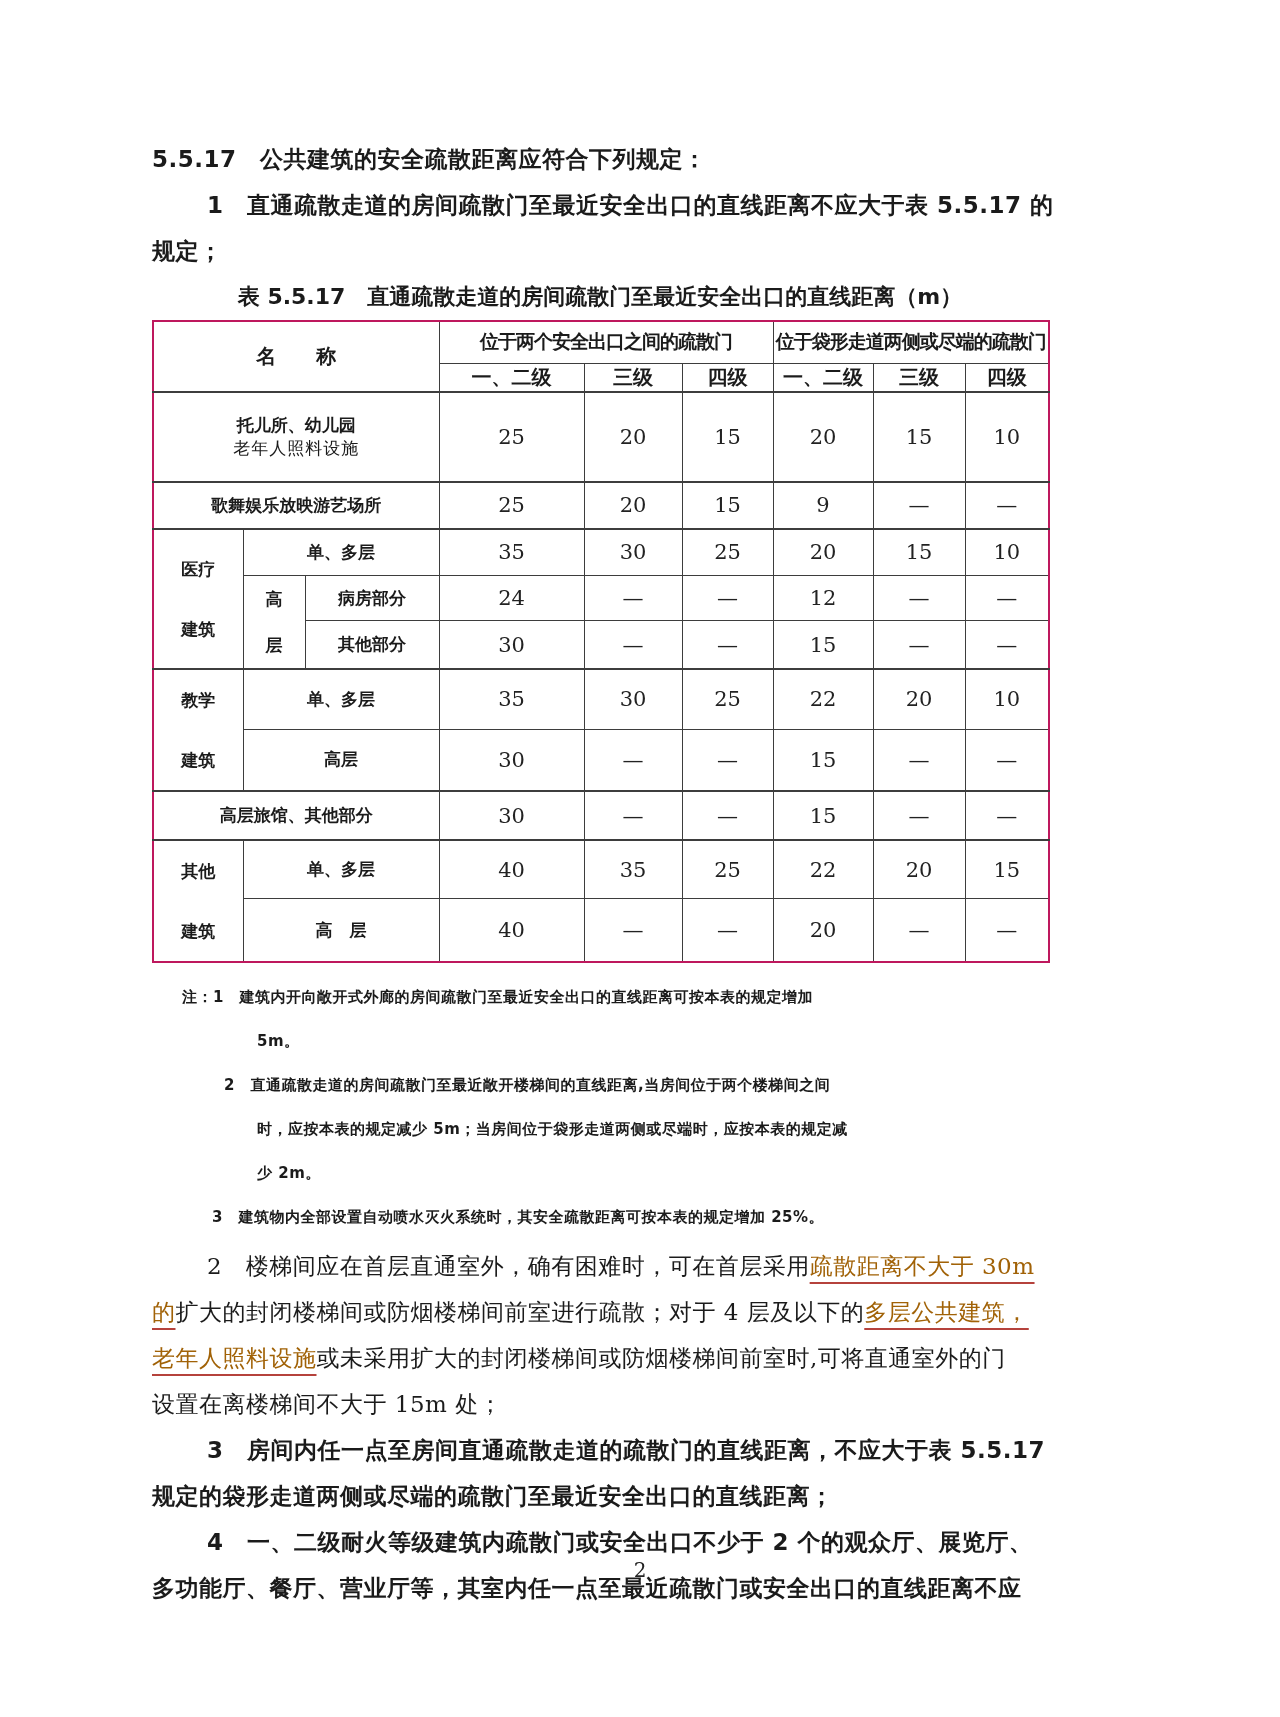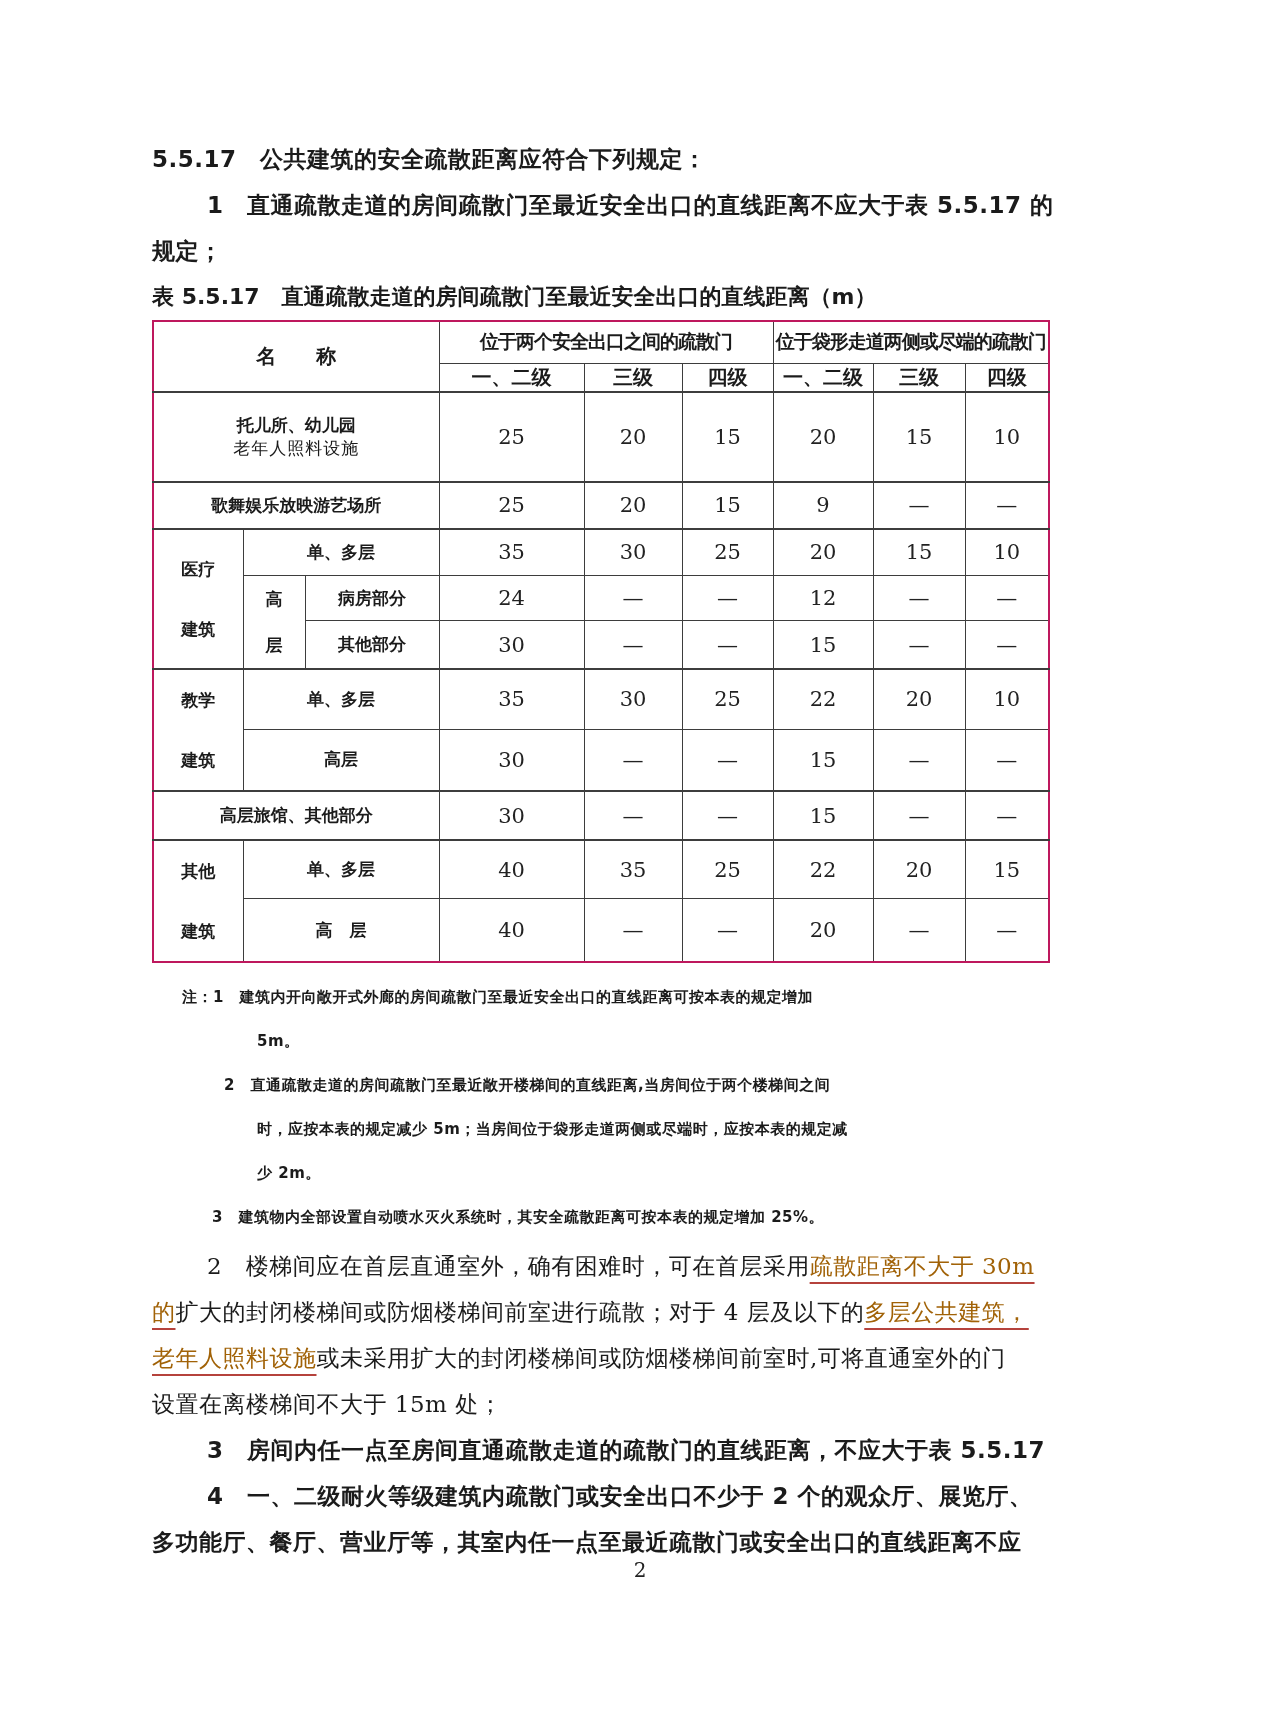--- a/index.html
+++ b/index.html
@@ -19,21 +19,21 @@
   .line  { font-size:23px; line-height:46px; letter-spacing:0.5px; white-space:nowrap; }
   .indent1 { padding-left:55px; }
   .red {
     color:#a16207;
     text-decoration:underline;
     text-decoration-color:#b5423c;
     text-decoration-thickness:2px;
     text-underline-offset:8px;
   }
   
-  .tbl-title { font-size:22px; line-height:34px; font-weight:700; text-align:left; width:896px; margin:6px 0 6px 0; white-space:nowrap; }
+  .tbl-title { font-size:22px; line-height:34px; font-weight:700; text-align:center; width:896px; margin:6px 0 6px 0; white-space:nowrap; }
   table.main { border-collapse:collapse; table-layout:fixed; width:896px; border:2px solid #be185d; }
   table.main td { border:1px solid #3d3d3d; text-align:center; vertical-align:middle; padding:0; }
   tr.sep, tr.sep td { border-bottom:2px solid #3d3d3d; }
   .hdr { font-size:20px; font-weight:700; white-space:nowrap; }
   .hdr-group { font-size:19px; letter-spacing:-1px; }
   .namecell { font-size:17px; font-weight:700; white-space:nowrap; }
   .namecell-light { font-weight:400; letter-spacing:1px; }
   .grouplabel div { line-height:46px; }
   .grouplabel.tall div { line-height:60px; }
   .val { font-family:"DejaVu Serif","Liberation Serif",serif; font-size:21px; color:#222; }
@@ -223,20 +223,21 @@
 
   <div>
     <div class="line song indent1"><span>2　楼梯间应在首层直通室外，确有困难时，可在首层采用</span><span class="red">疏散距离不大于 30m</span></div>
     <div class="line song"><span class="red">的</span><span>扩大的封闭楼梯间或防烟楼梯间前室进行疏散；对于 4 层及以下的</span><span class="red">多层公共建筑，</span></div>
     <div class="line song"><span class="red">老年人照料设施</span><span>或未采用扩大的封闭楼梯间或防烟楼梯间前室时,可将直通室外的门</span></div>
     <div class="line song">设置在离楼梯间不大于 15m 处；</div>
   </div>
 
   <div>
     <div class="line heiti indent1">3　房间内任一点至房间直通疏散走道的疏散门的直线距离，不应大于表  5.5.17</div>
+    <div class="line heiti">规定的袋形走道两侧或尽端的疏散门至最近安全出口的直线距离；</div>
   </div>
 
   <div>
     <div class="line heiti indent1">4　一、二级耐火等级建筑内疏散门或安全出口不少于 2 个的观众厅、展览厅、</div>
     <div class="line heiti">多功能厅、餐厅、营业厅等，其室内任一点至最近疏散门或安全出口的直线距离不应</div>
   </div>
 
   <div class="page-number">2</div>
 
 </div>

